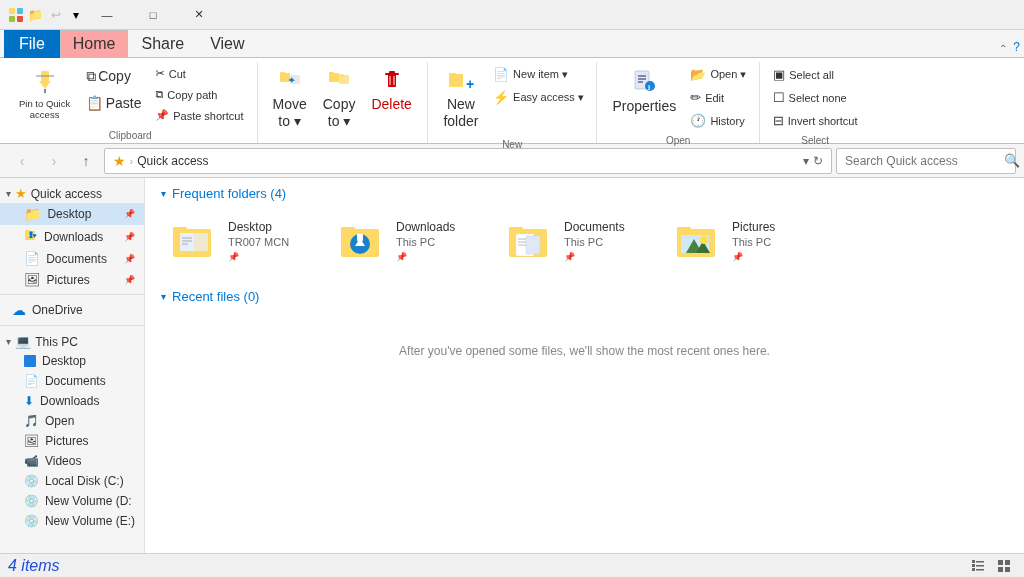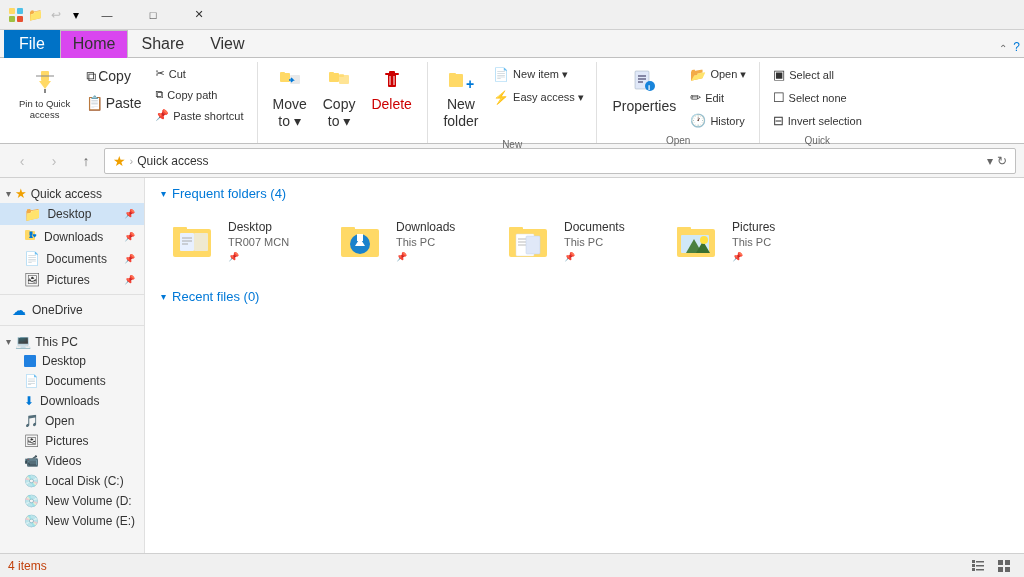--- a/index.html
+++ b/index.html
@@ -36,21 +36,21 @@
     .ribbon-tab {
       padding: 4px 12px 5px;
       font-size: 16px;
       cursor: pointer;
       border: 1px solid transparent;
       border-bottom: none;
       margin-bottom: -1px;
       color: #333;
     }
     .ribbon-tab.active {
-      background: #d946ef;
+      background: #fca5a5;
       border-color: #c0c0c0;
       color: #333;
     }
     .ribbon-tab.file-tab {
       background: #0072c6;
       color: #fff;
       padding: 4px 14px 5px;
     }
 
     
@@ -254,21 +254,21 @@
     
     #statusbar {
       height: 24px;
       background: #f0f0f0;
       border-top: 1px solid #d0d0d0;
       display: flex;
       align-items: center;
       padding: 0 8px;
       justify-content: space-between;
     }
-    #statusbar-left { font-size: 12px; color: #c2410c; }
+    #statusbar-left { font-size: 16px; color: #1d4ed8; font-style: italic; }
     #statusbar-right { display: flex; gap: 2px; }
     .view-btn {
       width: 24px; height: 20px;
       display: flex; align-items: center; justify-content: center;
       cursor: pointer; border: 1px solid transparent; font-size: 12px; color: #666;
     }
 
     
     .cloud-icon { color: #0078d7; font-size: 14px; }
 
@@ -351,20 +351,21 @@
         <div class="ribbon-btn-small">
           <span>⧉</span>
           <span>Copy path</span>
         </div>
         <div class="ribbon-btn-small">
           <span>📌</span>
           <span>Paste shortcut</span>
         </div>
       </div>
     </div>
+    <div class="ribbon-section-label">Clipboard</div>
   </div>
 
   <div class="ribbon-section">
     <div class="ribbon-section-content">
       <div class="ribbon-btn">
         <div class="icon">
           <svg width="22" height="22" viewBox="0 0 22 22">
             <rect x="1" y="4" width="10" height="9" fill="#ffd966" rx="1"></rect>
             <rect x="1" y="3" width="5" height="3" fill="#ffd966" rx="1"></rect>
             <rect x="11" y="6" width="10" height="9" fill="#e0e0e0" rx="1" opacity="0.7"></rect>
@@ -464,38 +465,42 @@
         <div class="ribbon-btn-small">
           <span style="font-size:13px;">▣</span>
           <span>Select all</span>
         </div>
         <div class="ribbon-btn-small">
           <span style="font-size:13px;">☐</span>
           <span>Select none</span>
         </div>
         <div class="ribbon-btn-small">
           <span style="font-size:13px;">⊟</span>
-          <span>Invert selection</span>
-        </div>
-      </div>
-    </div>
-    <div class="ribbon-section-label">Quick</div>
+          <span>Invert shortcut</span>
+        </div>
+      </div>
+    </div>
+    <div class="ribbon-section-label">Select</div>
   </div>
 </div>
 
 <div id="navbar">
   <div class="nav-btn disabled">‹</div>
   <div class="nav-btn disabled">›</div>
   <div class="nav-btn">↑</div>
   <div id="address-bar">
     <span class="star">★</span>
     <span style="color:#aaa; font-size:11px;">›</span>
     <span class="path">Quick access</span>
     <span class="dropdown">▾</span>
     <span class="refresh">↻</span>
+  </div>
+  <div id="search-box">
+    <input type="text" placeholder="Search Quick access" style="">
+    <span class="search-icon">🔍</span>
   </div>
 </div>
 
 <div id="main">
 
   <div id="sidebar">
     <div class="sidebar-section-header">
       <span class="chevron">▾</span>
       <span style="color:#f0a000; font-size:13px;">★</span>
       <span>Quick access</span>
@@ -658,20 +663,23 @@
           <span class="folder-name">Pictures</span>
           <span class="folder-path">This PC</span>
           <span class="folder-pin">📌</span>
         </div>
       </div>
     </div>
 
     <div class="section-header">
       <span class="chevron">▾</span>
       <span>Recent files (0)</span>
+    </div>
+    <div class="recent-empty">
+      <span>After you've opened some files, we'll show the most recent ones here.</span>
     </div>
   </div>
 </div>
 
 <div id="statusbar">
   <span id="statusbar-left">4 items</span>
   <div id="statusbar-right">
     <div class="view-btn" title="Details">
       <svg width="14" height="14" viewBox="0 0 14 14">
         <rect x="1" y="1" width="3" height="3" fill="#666"></rect>

